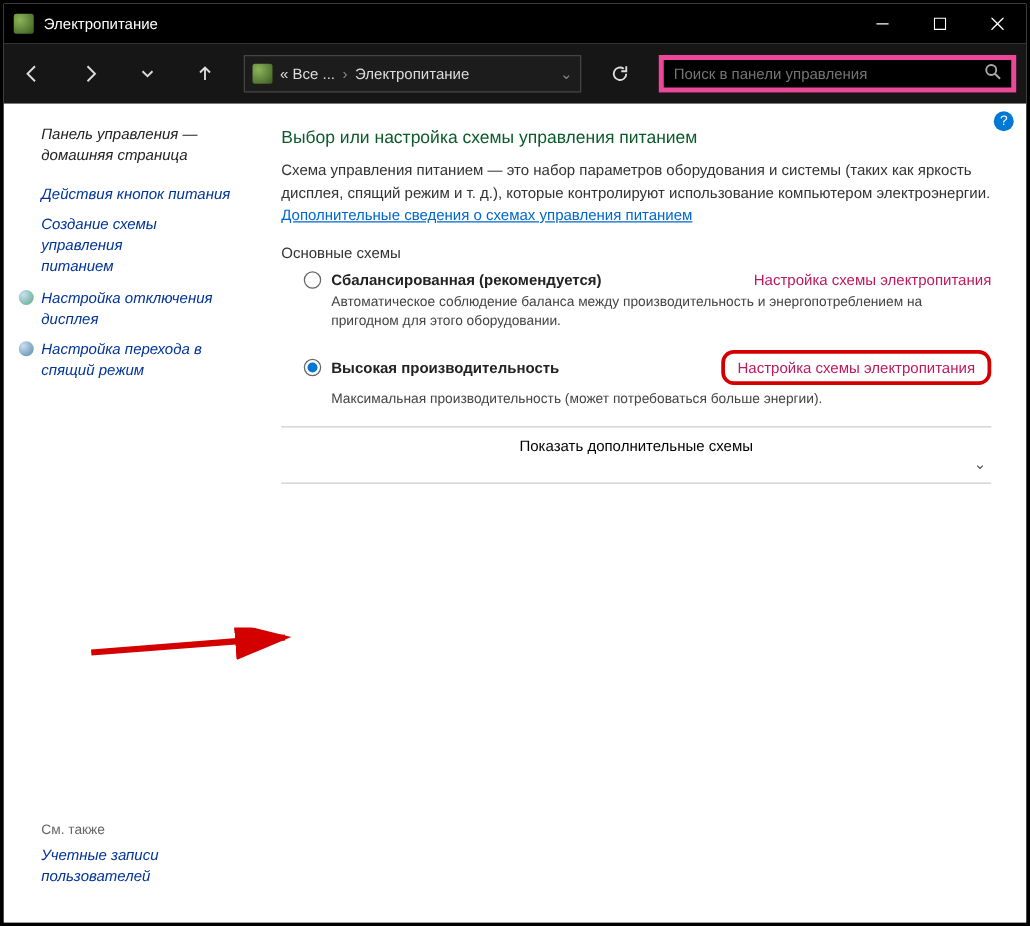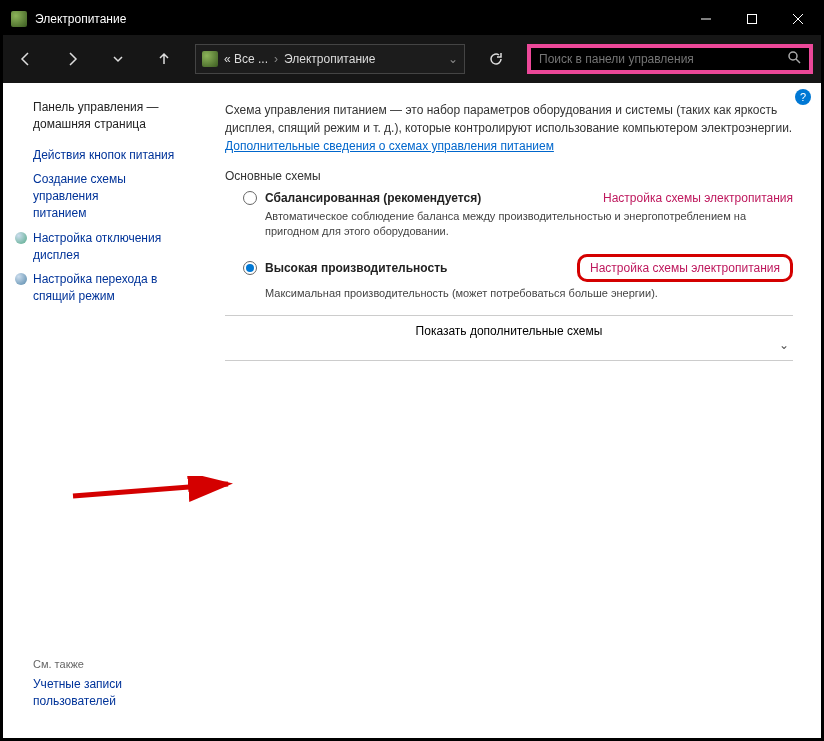--- a/index.html
+++ b/index.html
@@ -15,21 +15,21 @@
   .navbtn svg { stroke: #ddd; stroke-width: 1.5; fill: none; }
   .addrbar { flex: 0 0 270px; height: 30px; border: 1px solid #444; background: #1c1c1c; display: flex; align-items: center; padding: 0 6px; color: #ddd; font-size: 12px; gap: 6px; }
   .addrbar .sep { color: #888; }
   .addrbar .ticon2 { width: 16px; height: 16px; background: radial-gradient(circle at 30% 30%, #8db55a, #3a5a20); border-radius: 2px; }
   .refresh { width: 30px; height: 30px; display: flex; align-items: center; justify-content: center; }
   .search { flex: 1; height: 30px; border: 4px solid #ec4899; background: #000000; display: flex; align-items: center; padding: 0 8px; }
   .search input { flex: 1; background: transparent; border: none; outline: none; color: #aaa; font-size: 12px; }
   .search .sicon { color: #aaa; }
   .content { display: flex; height: calc(100% - 80px); background: #fff; }
   .sidebar { width: 200px; padding: 16px 12px 12px 30px; font-size: 12px; color: #003399; position: relative; }
-  .sidebar .item { margin-bottom: 8px; line-height: 1.4; cursor: pointer; position: relative; }
+  .sidebar .item { margin-bottom: 8px; line-height: 1.4; cursor: pointer; position: relative; font-style: italic; }
   .sidebar .item.dark { color: #222; }
   .sidebar .bullet { position: absolute; left: -18px; top: 2px; width: 12px; height: 12px; border-radius: 50%; }
   .sidebar .bullet.green { background: radial-gradient(circle at 30% 30%, #cde, #5a8); }
   .sidebar .bullet.blue { background: radial-gradient(circle at 30% 30%, #cde, #58a); }
   .sidebar .foot { position: absolute; bottom: 20px; left: 30px; }
   .sidebar .foot .hdr { color: #666; font-size: 11px; margin-bottom: 6px; }
   .main { flex: 1; padding: 18px 28px 18px 22px; position: relative; }
   .help { position: absolute; top: 6px; right: 10px; width: 16px; height: 16px; border-radius: 50%; background: #0078d4; color: #fff; font-size: 11px; display: flex; align-items: center; justify-content: center; }
   .main h1 { font-size: 14px; font-weight: 400; color: #0a5a2a; margin-bottom: 10px; }
   .main .desc { font-size: 12px; color: #333; line-height: 1.5; margin-bottom: 14px; }
@@ -137,32 +137,33 @@
       <div class="foot">
         <div class="hdr">См. также</div>
         <div class="item">
           <span>Учетные записи</span><br><span>пользователей</span>
         </div>
       </div>
     </div>
 
     <div class="main">
       <div class="help">?</div>
+      <h1>Выбор или настройка схемы управления питанием</h1>
       <p class="desc">
         <span>Схема управления питанием — это набор параметров оборудования и системы (таких как яркость дисплея, спящий режим и т. д.), которые контролируют использование компьютером электроэнергии. </span><a>Дополнительные сведения о схемах управления питанием</a>
       </p>
       <div class="section-hdr">Основные схемы</div>
 
       <div class="plan">
         <div class="row1">
           <div class="radio"></div>
           <span class="pname">Сбалансированная (рекомендуется)</span>
           <span class="plink">Настройка схемы электропитания</span>
         </div>
-        <div class="pdesc">Автоматическое соблюдение баланса между производительностью и энергопотреблением на пригодном для этого оборудовании.</div>
+        <div class="pdesc">Автоматическое соблюдение баланса между производительность и энергопотреблением на пригодном для этого оборудовании.</div>
       </div>
 
       <div class="plan" style="position:relative;">
         <svg class="arrow" width="175" height="40">
           <defs>
               <marker id="ah" markerWidth="10" markerHeight="10" refX="8" refY="3" orient="auto">
                 <path d="M0,0 L9,3 L0,6 Z" fill="#d40000"></path>
               </marker>
             </defs>
           <line x1="5" y1="20" x2="160" y2="8" stroke="#d40000" stroke-width="5" marker-end="url(#ah)"></line>

